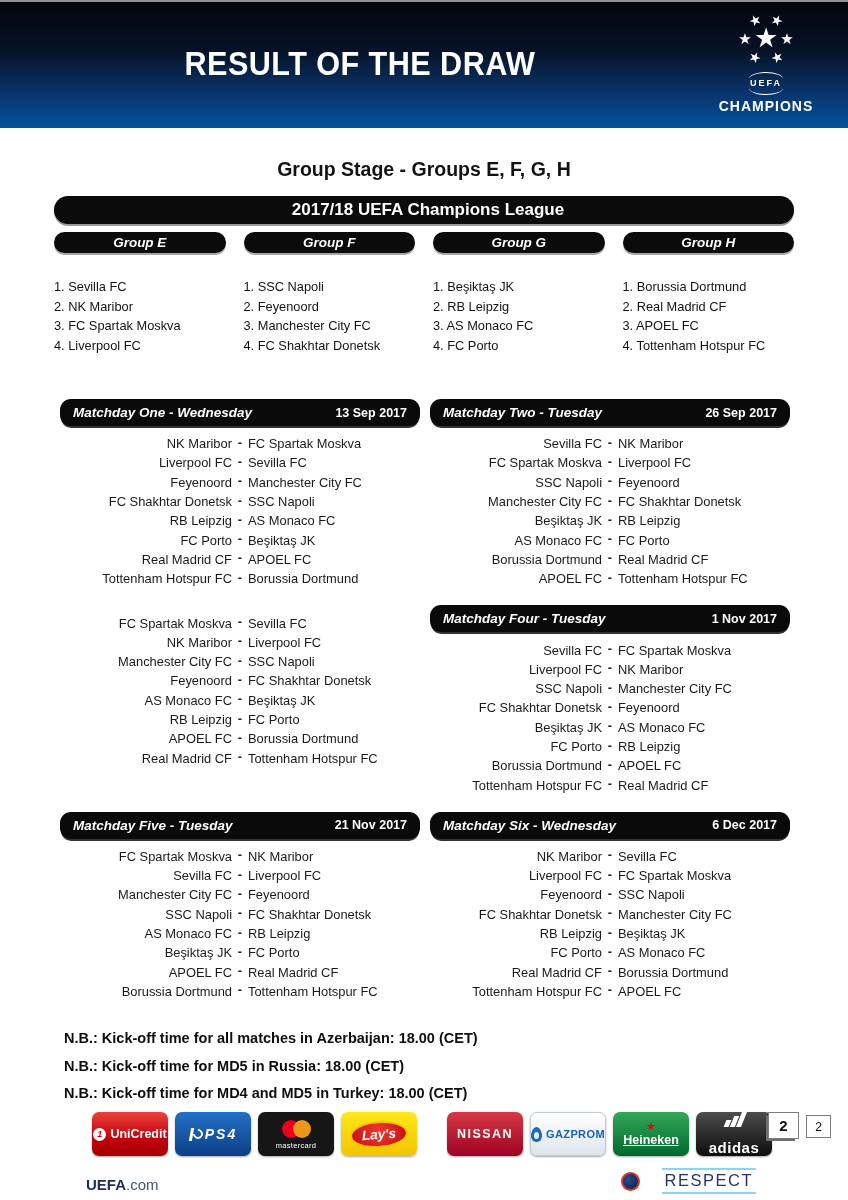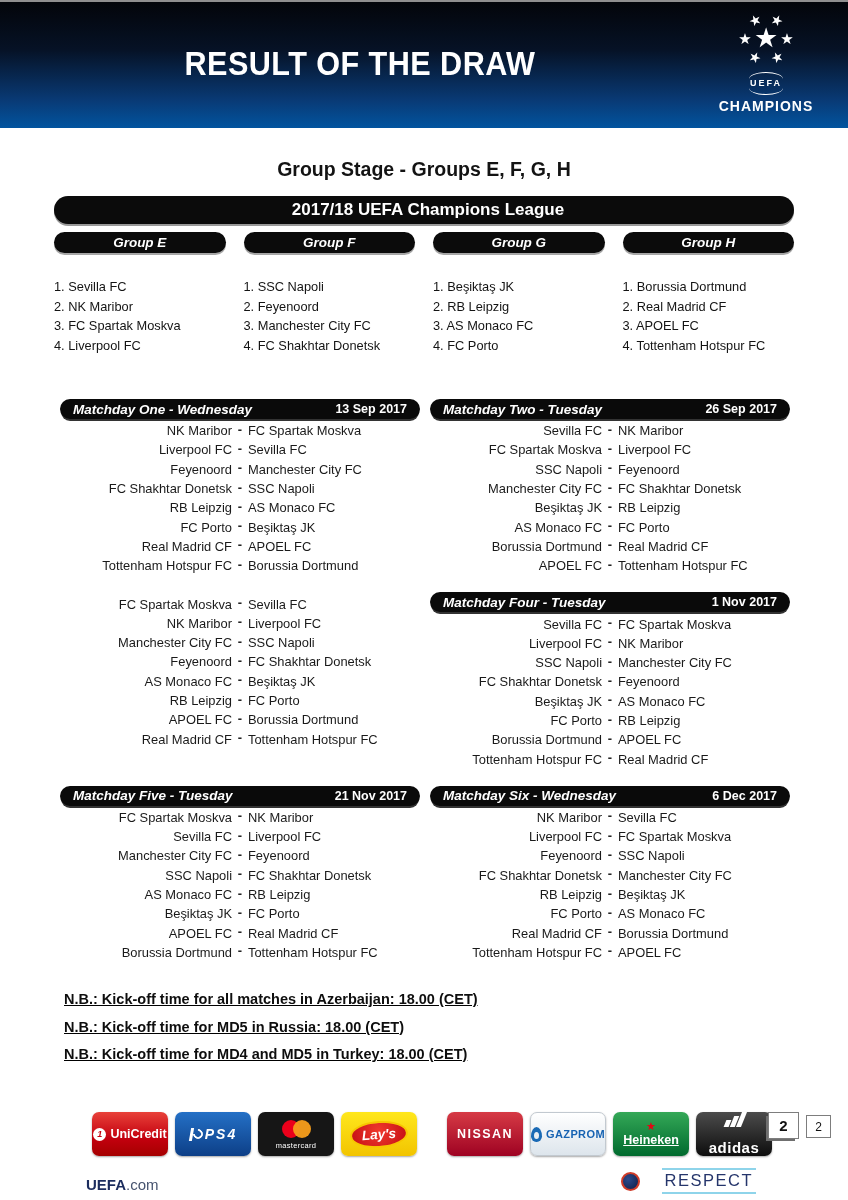--- a/index.html
+++ b/index.html
@@ -35,32 +35,32 @@
     box-shadow:0 2px 0 rgba(0,0,0,.4);padding-left:8px; }
   .groups-row { margin:8px 54px 0; display:grid; grid-template-columns:repeat(4,1fr); column-gap:18px; }
   .group-pill { height:21px; background:#0b0b0b; border-radius:11px; color:#fff; font-style:italic;
     font-weight:bold; font-size:13.5px; display:flex; align-items:center; justify-content:center;
     box-shadow:0 2px 0 rgba(0,0,0,.35); }
   .group-list { margin-top:24px; }
   .group-team { font-size:12.8px; color:#141414; line-height:19.5px; white-space:nowrap; }
 
   
   .matchday-grid { margin:44px 58px 0 60px; display:grid; grid-template-columns:1fr 1fr; column-gap:10px; row-gap:17px; }
-  .md-header { height:20px; background:#0a0a0a; border-radius:11px; display:flex; align-items:center;
+  .md-header { height:27px; background:#0a0a0a; border-radius:11px; display:flex; align-items:center;
     justify-content:space-between; padding:0 13px; color:#fff; box-shadow:0 3px 0 -1px rgba(0,0,0,.8); }
   .md-title { font-style:italic; font-weight:bold; font-size:13.5px; }
   .md-date { font-weight:bold; font-size:12.5px; }
-  .md-matches { margin-top:2px; }
+  .md-matches { margin-top:8px; }
   .match-row { display:flex; align-items:center; height:19.3px; font-size:12.9px; color:#1a1a1a; }
   .match-home { flex:1 1 0; text-align:right; white-space:nowrap; }
   .match-sep { width:16px; text-align:center; position:relative; top:-1.5px; font-weight:bold; color:#222; }
   .match-away { flex:1 1 0; text-align:left; white-space:nowrap; }
 
   
-  .notes { margin:24px 0 0 64px;text-decoration:underline; }
+  .notes { margin:24px 0 0 64px; }
   .note-line { font-size:14.5px; font-weight:bold; color:#0e0e0e; line-height:27.5px; }
 
   
   .sponsor-bar { position:absolute; left:92px; top:1112px; display:flex; gap:7px; align-items:center; }
   .sp { width:76px; height:44px; border-radius:7px; display:flex; flex-direction:column; align-items:center;
     justify-content:center; overflow:hidden; box-shadow:0 1px 2px rgba(0,0,0,.35); }
   .sp-unicredit { background:linear-gradient(#e8423a 0%, #c3000e 60%, #a50000 100%); flex-direction:row; gap:4px; }
   .uc-mark { width:13px; height:13px; border-radius:50%; background:#fff; color:#c3000e; font-size:9px;
     font-weight:bold; display:flex; align-items:center; justify-content:center; font-style:italic; }
   .uc-label { color:#fff; font-size:12.5px; font-weight:bold; }

